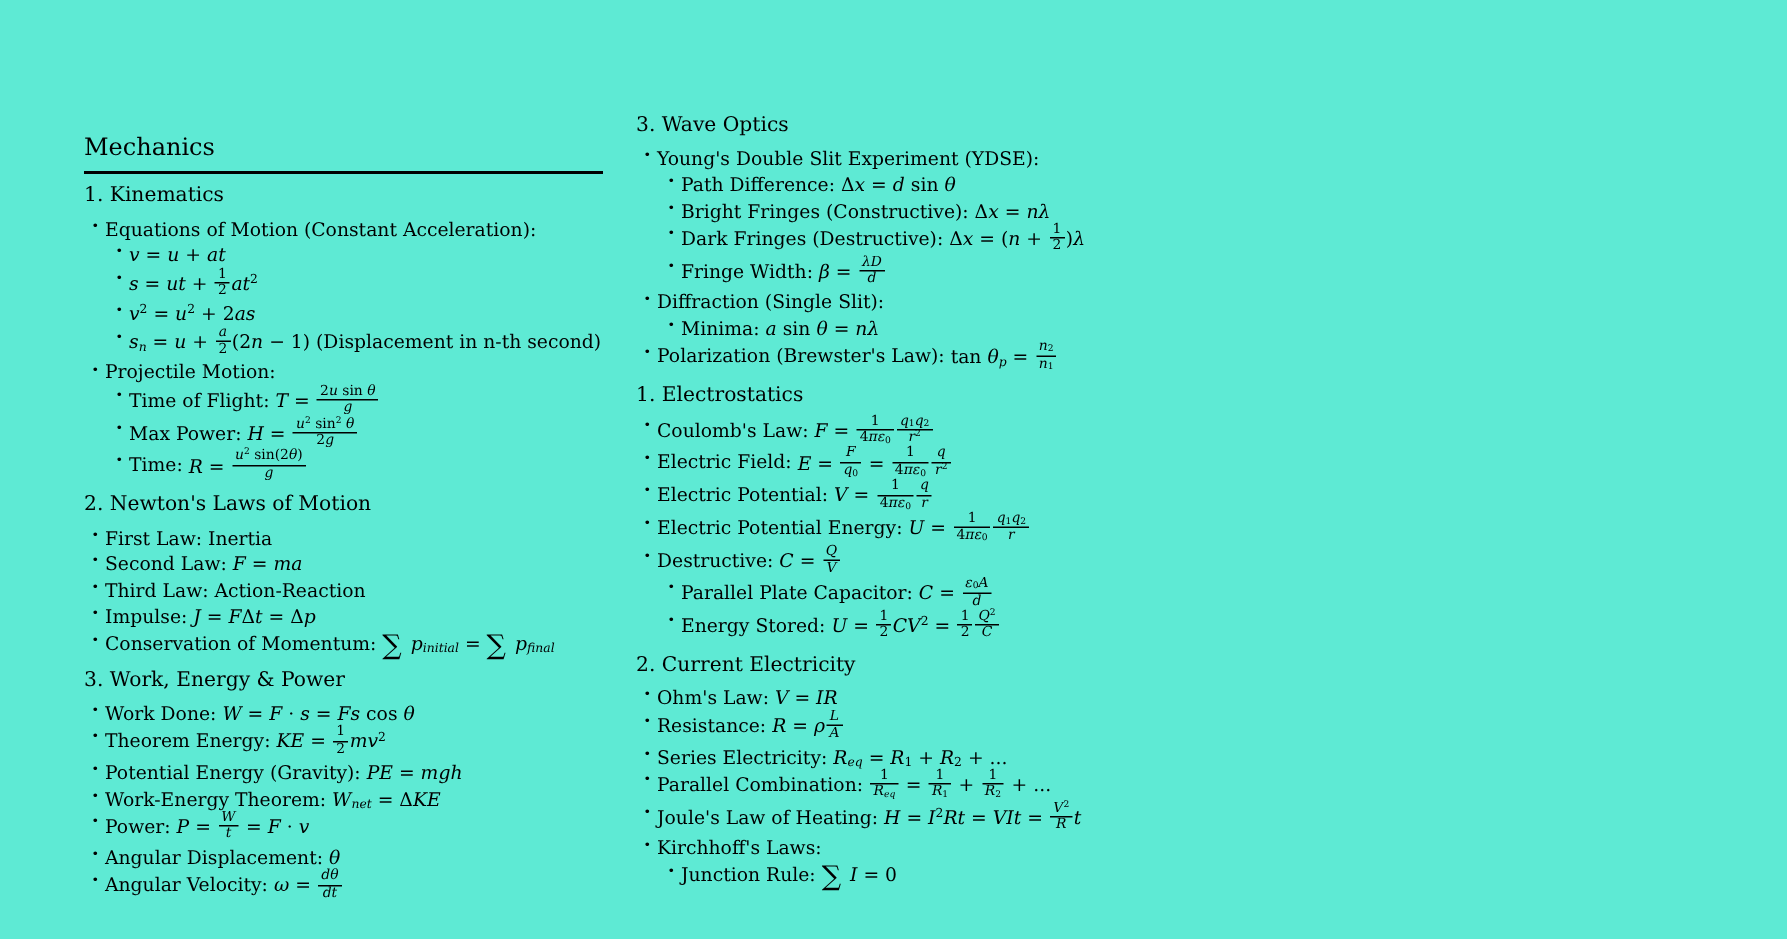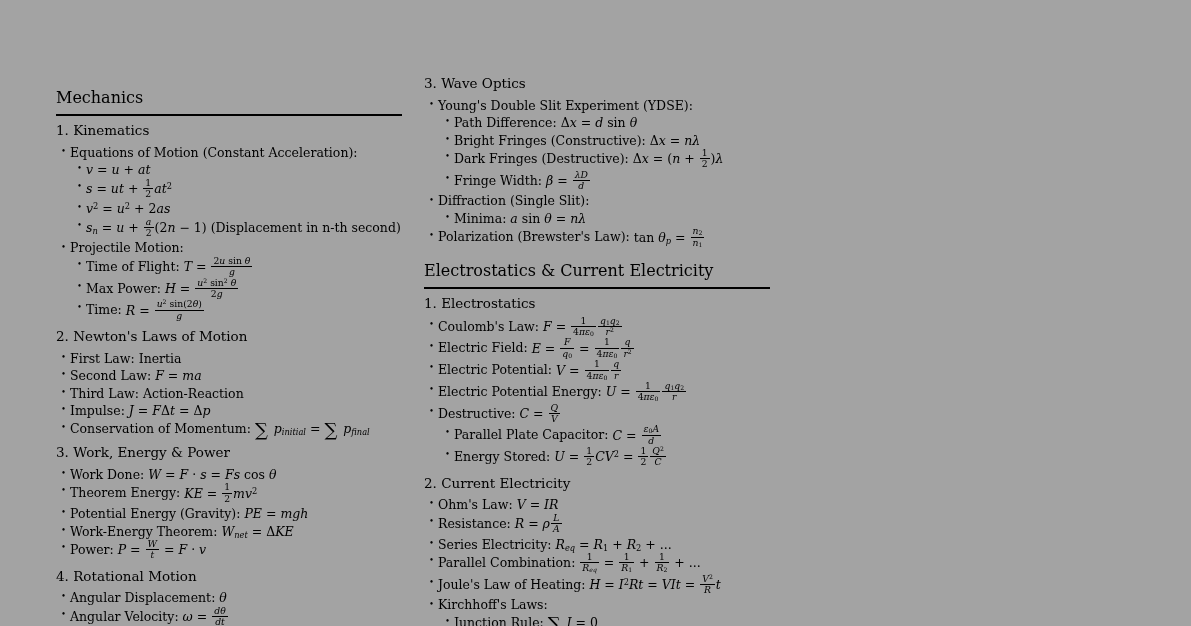--- a/index.html
+++ b/index.html
@@ -1,20 +1,20 @@
 <!DOCTYPE html>
 <html><head>
 <meta charset="utf-8">
 <style>
   html, body { margin: 0; padding: 0; background: #ffffff; }
   .page {
     position: relative;
     width: 1191px;
     height: 626px;
-    background: #a3a3a3;
+    background: #5eead4;
     overflow: hidden;
     color: #000000;
     font-family: "DejaVu Serif", "Liberation Serif", serif;
   }
   .col { position: absolute; }
   .col-left  { left: 56px;  top: 88px; width: 346px; }
   .col-right { left: 424px; top: 75px; width: 346px; }
 
   .title {
     font-size: 16px;
@@ -103,35 +103,33 @@
       <div class="li lvl1"><span class="bullet">•</span><span class="label">Second Law:</span> <span class="math"><i>F</i> = <i>m</i><i>a</i></span></div>
       <div class="li lvl1"><span class="bullet">•</span><span class="label">Third Law: Action-Reaction</span> </div>
       <div class="li lvl1"><span class="bullet">•</span><span class="label">Impulse:</span> <span class="math"><i>J</i> = <i>F</i>Δ<i>t</i> = Δ<i>p</i></span></div>
       <div class="li lvl1"><span class="bullet">•</span><span class="label">Conservation of Momentum:</span> <span class="math"><span class="sum">∑</span> <i>p</i><sub><i>i</i><i>n</i><i>i</i><i>t</i><i>i</i><i>a</i><i>l</i></sub> = <span class="sum">∑</span> <i>p</i><sub><i>f</i><i>i</i><i>n</i><i>a</i><i>l</i></sub></span></div>
       <h2 class="sec">3. Work, Energy &amp; Power</h2>
       <div class="li lvl1"><span class="bullet">•</span><span class="label">Work Done:</span> <span class="math"><i>W</i> = <i>F</i> · <i>s</i> = <i>F</i><i>s</i> <span class="rm">cos</span> <i>θ</i></span></div>
       <div class="li lvl1"><span class="bullet">•</span><span class="label">Theorem Energy:</span> <span class="math"><i>K</i><i>E</i> = <span class="frac"><span class="fnum">1</span><span class="fden">2</span></span><i>m</i><i>v</i><sup>2</sup></span></div>
       <div class="li lvl1"><span class="bullet">•</span><span class="label">Potential Energy (Gravity):</span> <span class="math"><i>P</i><i>E</i> = <i>m</i><i>g</i><i>h</i></span></div>
       <div class="li lvl1"><span class="bullet">•</span><span class="label">Work-Energy Theorem:</span> <span class="math"><i>W</i><sub><i>n</i><i>e</i><i>t</i></sub> = Δ<i>K</i><i>E</i></span></div>
       <div class="li lvl1"><span class="bullet">•</span><span class="label">Power:</span> <span class="math"><i>P</i> = <span class="frac"><span class="fnum"><i>W</i></span><span class="fden"><i>t</i></span></span> = <i>F</i> · <i>v</i></span></div>
-      <h2 class="sec">4. Rotational Motion</h2>
       <div class="li lvl1"><span class="bullet">•</span><span class="label">Angular Displacement:</span> <span class="math"><i>θ</i></span></div>
       <div class="li lvl1"><span class="bullet">•</span><span class="label">Angular Velocity:</span> <span class="math"><i>ω</i> = <span class="frac"><span class="fnum"><i>d</i><i>θ</i></span><span class="fden"><i>d</i><i>t</i></span></span></span></div>
     </section>
   <section class="col col-right">
       <h2 class="sec">3. Wave Optics</h2>
       <div class="li lvl1"><span class="bullet">•</span><span class="label">Young's Double Slit Experiment (YDSE):</span> </div>
       <div class="li lvl2"><span class="bullet">•</span><span class="label">Path Difference:</span> <span class="math">Δ<i>x</i> = <i>d</i> <span class="rm">sin</span> <i>θ</i></span></div>
       <div class="li lvl2"><span class="bullet">•</span><span class="label">Bright Fringes (Constructive):</span> <span class="math">Δ<i>x</i> = <i>n</i><i>λ</i></span></div>
       <div class="li lvl2"><span class="bullet">•</span><span class="label">Dark Fringes (Destructive):</span> <span class="math">Δ<i>x</i> = (<i>n</i> + <span class="frac"><span class="fnum">1</span><span class="fden">2</span></span>)<i>λ</i></span></div>
       <div class="li lvl2"><span class="bullet">•</span><span class="label">Fringe Width:</span> <span class="math"><i>β</i> = <span class="frac"><span class="fnum"><i>λ</i><i>D</i></span><span class="fden"><i>d</i></span></span></span></div>
       <div class="li lvl1"><span class="bullet">•</span><span class="label">Diffraction (Single Slit):</span> </div>
       <div class="li lvl2"><span class="bullet">•</span><span class="label">Minima:</span> <span class="math"><i>a</i> <span class="rm">sin</span> <i>θ</i> = <i>n</i><i>λ</i></span></div>
       <div class="li lvl1"><span class="bullet">•</span><span class="label">Polarization (Brewster's Law):</span> <span class="math"><span class="rm">tan</span> <i>θ</i><sub><i>p</i></sub> = <span class="frac"><span class="fnum"><i>n</i><sub>2</sub></span><span class="fden"><i>n</i><sub>1</sub></span></span></span></div>
-      <h1 class="title">Electrostatics &amp; Current Electricity</h1>
       <h2 class="sec">1. Electrostatics</h2>
       <div class="li lvl1"><span class="bullet">•</span><span class="label">Coulomb's Law:</span> <span class="math"><i>F</i> = <span class="frac"><span class="fnum">1</span><span class="fden">4<i>π</i><i>ε</i><sub>0</sub></span></span><span class="frac"><span class="fnum"><i>q</i><sub>1</sub><i>q</i><sub>2</sub></span><span class="fden"><i>r</i><sup>2</sup></span></span></span></div>
       <div class="li lvl1"><span class="bullet">•</span><span class="label">Electric Field:</span> <span class="math"><i>E</i> = <span class="frac"><span class="fnum"><i>F</i></span><span class="fden"><i>q</i><sub>0</sub></span></span> = <span class="frac"><span class="fnum">1</span><span class="fden">4<i>π</i><i>ε</i><sub>0</sub></span></span><span class="frac"><span class="fnum"><i>q</i></span><span class="fden"><i>r</i><sup>2</sup></span></span></span></div>
       <div class="li lvl1"><span class="bullet">•</span><span class="label">Electric Potential:</span> <span class="math"><i>V</i> = <span class="frac"><span class="fnum">1</span><span class="fden">4<i>π</i><i>ε</i><sub>0</sub></span></span><span class="frac"><span class="fnum"><i>q</i></span><span class="fden"><i>r</i></span></span></span></div>
       <div class="li lvl1"><span class="bullet">•</span><span class="label">Electric Potential Energy:</span> <span class="math"><i>U</i> = <span class="frac"><span class="fnum">1</span><span class="fden">4<i>π</i><i>ε</i><sub>0</sub></span></span><span class="frac"><span class="fnum"><i>q</i><sub>1</sub><i>q</i><sub>2</sub></span><span class="fden"><i>r</i></span></span></span></div>
       <div class="li lvl1"><span class="bullet">•</span><span class="label">Destructive:</span> <span class="math"><i>C</i> = <span class="frac"><span class="fnum"><i>Q</i></span><span class="fden"><i>V</i></span></span></span></div>
       <div class="li lvl2"><span class="bullet">•</span><span class="label">Parallel Plate Capacitor:</span> <span class="math"><i>C</i> = <span class="frac"><span class="fnum"><i>ε</i><sub>0</sub><i>A</i></span><span class="fden"><i>d</i></span></span></span></div>
       <div class="li lvl2"><span class="bullet">•</span><span class="label">Energy Stored:</span> <span class="math"><i>U</i> = <span class="frac"><span class="fnum">1</span><span class="fden">2</span></span><i>C</i><i>V</i><sup>2</sup> = <span class="frac"><span class="fnum">1</span><span class="fden">2</span></span><span class="frac"><span class="fnum"><i>Q</i><sup>2</sup></span><span class="fden"><i>C</i></span></span></span></div>
       <h2 class="sec">2. Current Electricity</h2>
       <div class="li lvl1"><span class="bullet">•</span><span class="label">Ohm's Law:</span> <span class="math"><i>V</i> = <i>I</i><i>R</i></span></div>

